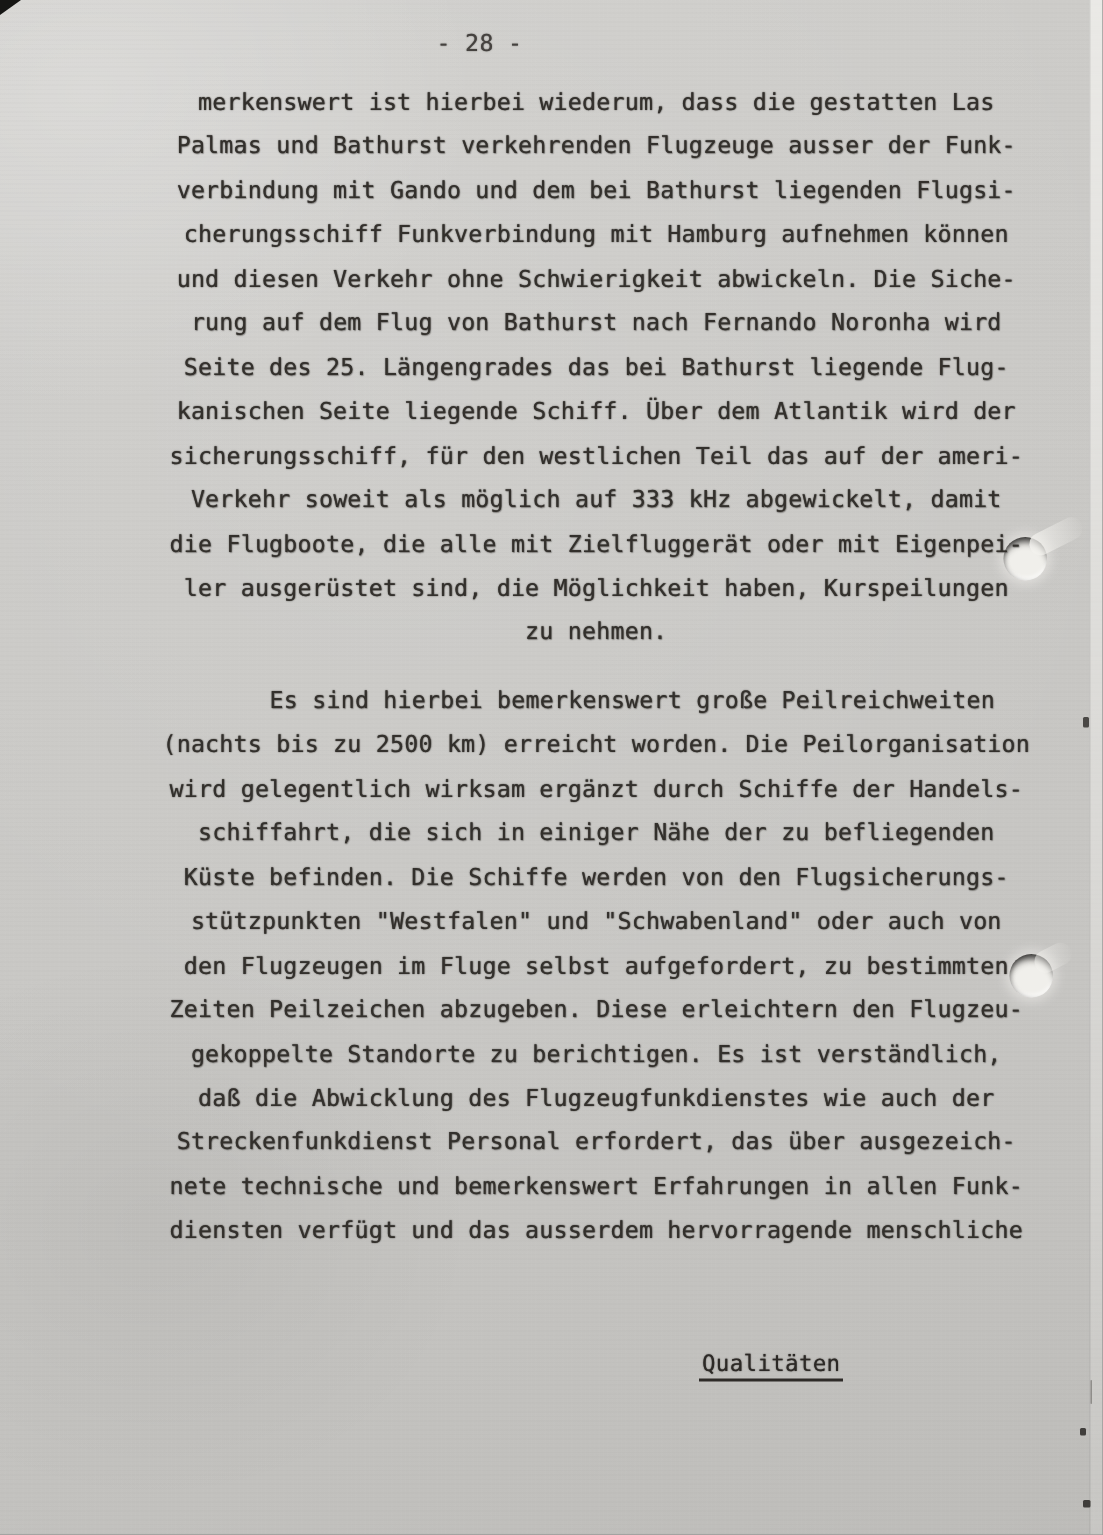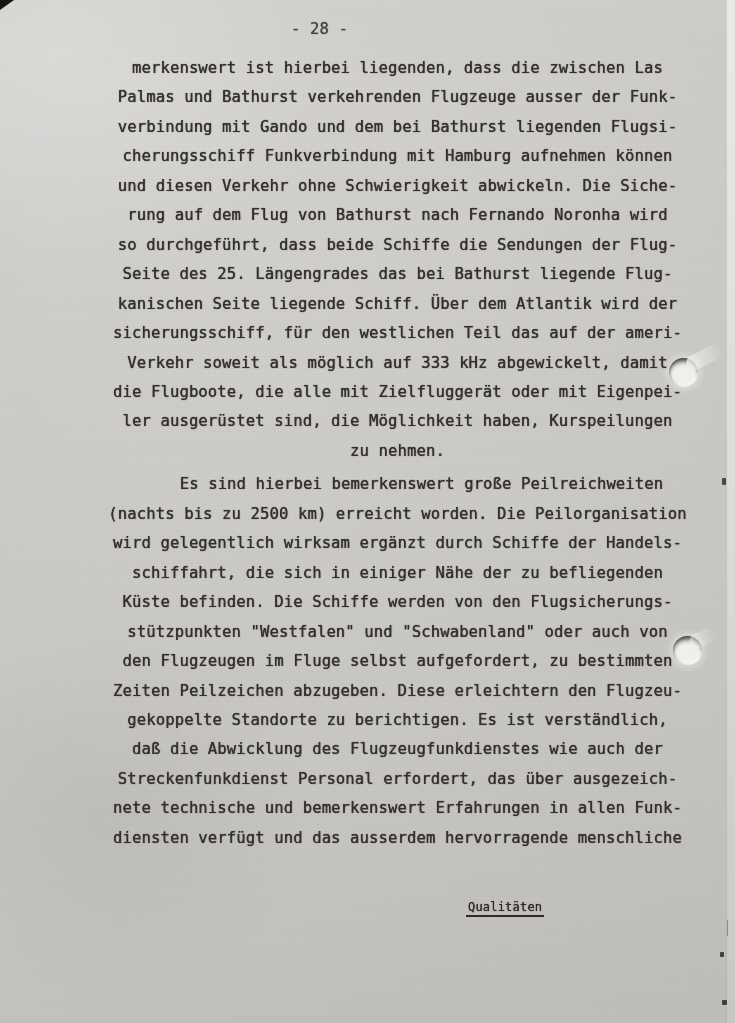--- a/index.html
+++ b/index.html
@@ -91,26 +91,26 @@
     position: absolute;
     left: 105px; top: 54px;
     width: 585px;
     font-size: 15.5px;
     line-height: 29.45px;
     letter-spacing: 0.15px;
     color: #33302c;
     text-shadow: 0 0 0.9px rgba(48,45,42,0.9), 0.5px 0.4px 0.7px rgba(48,45,42,0.35);
   }
   .line { white-space: pre; }
-  .para2 { margin-top: 4px; }
+  .para2 { margin-top: 16px; }
   .line.indent { padding-left: 48px; }
   .catchword {
     position: absolute;
     left: 466px; top: 900px;
-    font-size: 12px;
+    font-size: 15px;
     letter-spacing: 0.2px;
     color: #2c2926;
     text-shadow: 0 0 0.9px rgba(44,41,38,0.95);
     border-bottom: 2px solid #2e2b28;
     padding: 0 2px 1px 2px;
   }
 </style>
 </head>
 <body>
 
@@ -127,27 +127,26 @@
       <div class="smudge"></div>
     </div>
   <div class="hole h2">
       <div class="smudge"></div>
     </div>
 
   <div class="page-number">- 28 -</div>
 
   <div class="textblock">
     <div class="para">
-      <div class="line">merkenswert ist hierbei liegenden, dass die zwischen Las</div>
+      <div class="line">merkenswert ist hierbei wiederum, dass die gestatten Las</div>
       <div class="line">Palmas und Bathurst verkehrenden Flugzeuge ausser der Funk-</div>
       <div class="line">verbindung mit Gando und dem bei Bathurst liegenden Flugsi-</div>
       <div class="line">cherungsschiff Funkverbindung mit Hamburg aufnehmen können</div>
       <div class="line">und diesen Verkehr ohne Schwierigkeit abwickeln. Die Siche-</div>
       <div class="line">rung auf dem Flug von Bathurst nach Fernando Noronha wird</div>
-      <div class="line">so durchgeführt, dass beide Schiffe die Sendungen der Flug-</div>
       <div class="line">Seite des 25. Längengrades das bei Bathurst liegende Flug-</div>
       <div class="line">kanischen Seite liegende Schiff. Über dem Atlantik wird der</div>
       <div class="line">sicherungsschiff, für den westlichen Teil das auf der ameri-</div>
       <div class="line">Verkehr soweit als möglich auf 333 kHz abgewickelt, damit</div>
       <div class="line">die Flugboote, die alle mit Zielfluggerät oder mit Eigenpei-</div>
       <div class="line">ler ausgerüstet sind, die Möglichkeit haben, Kurspeilungen</div>
       <div class="line">zu nehmen.</div>
     </div>
     <div class="para para2">
       <div class="line indent">Es sind hierbei bemerkenswert große Peilreichweiten</div>

